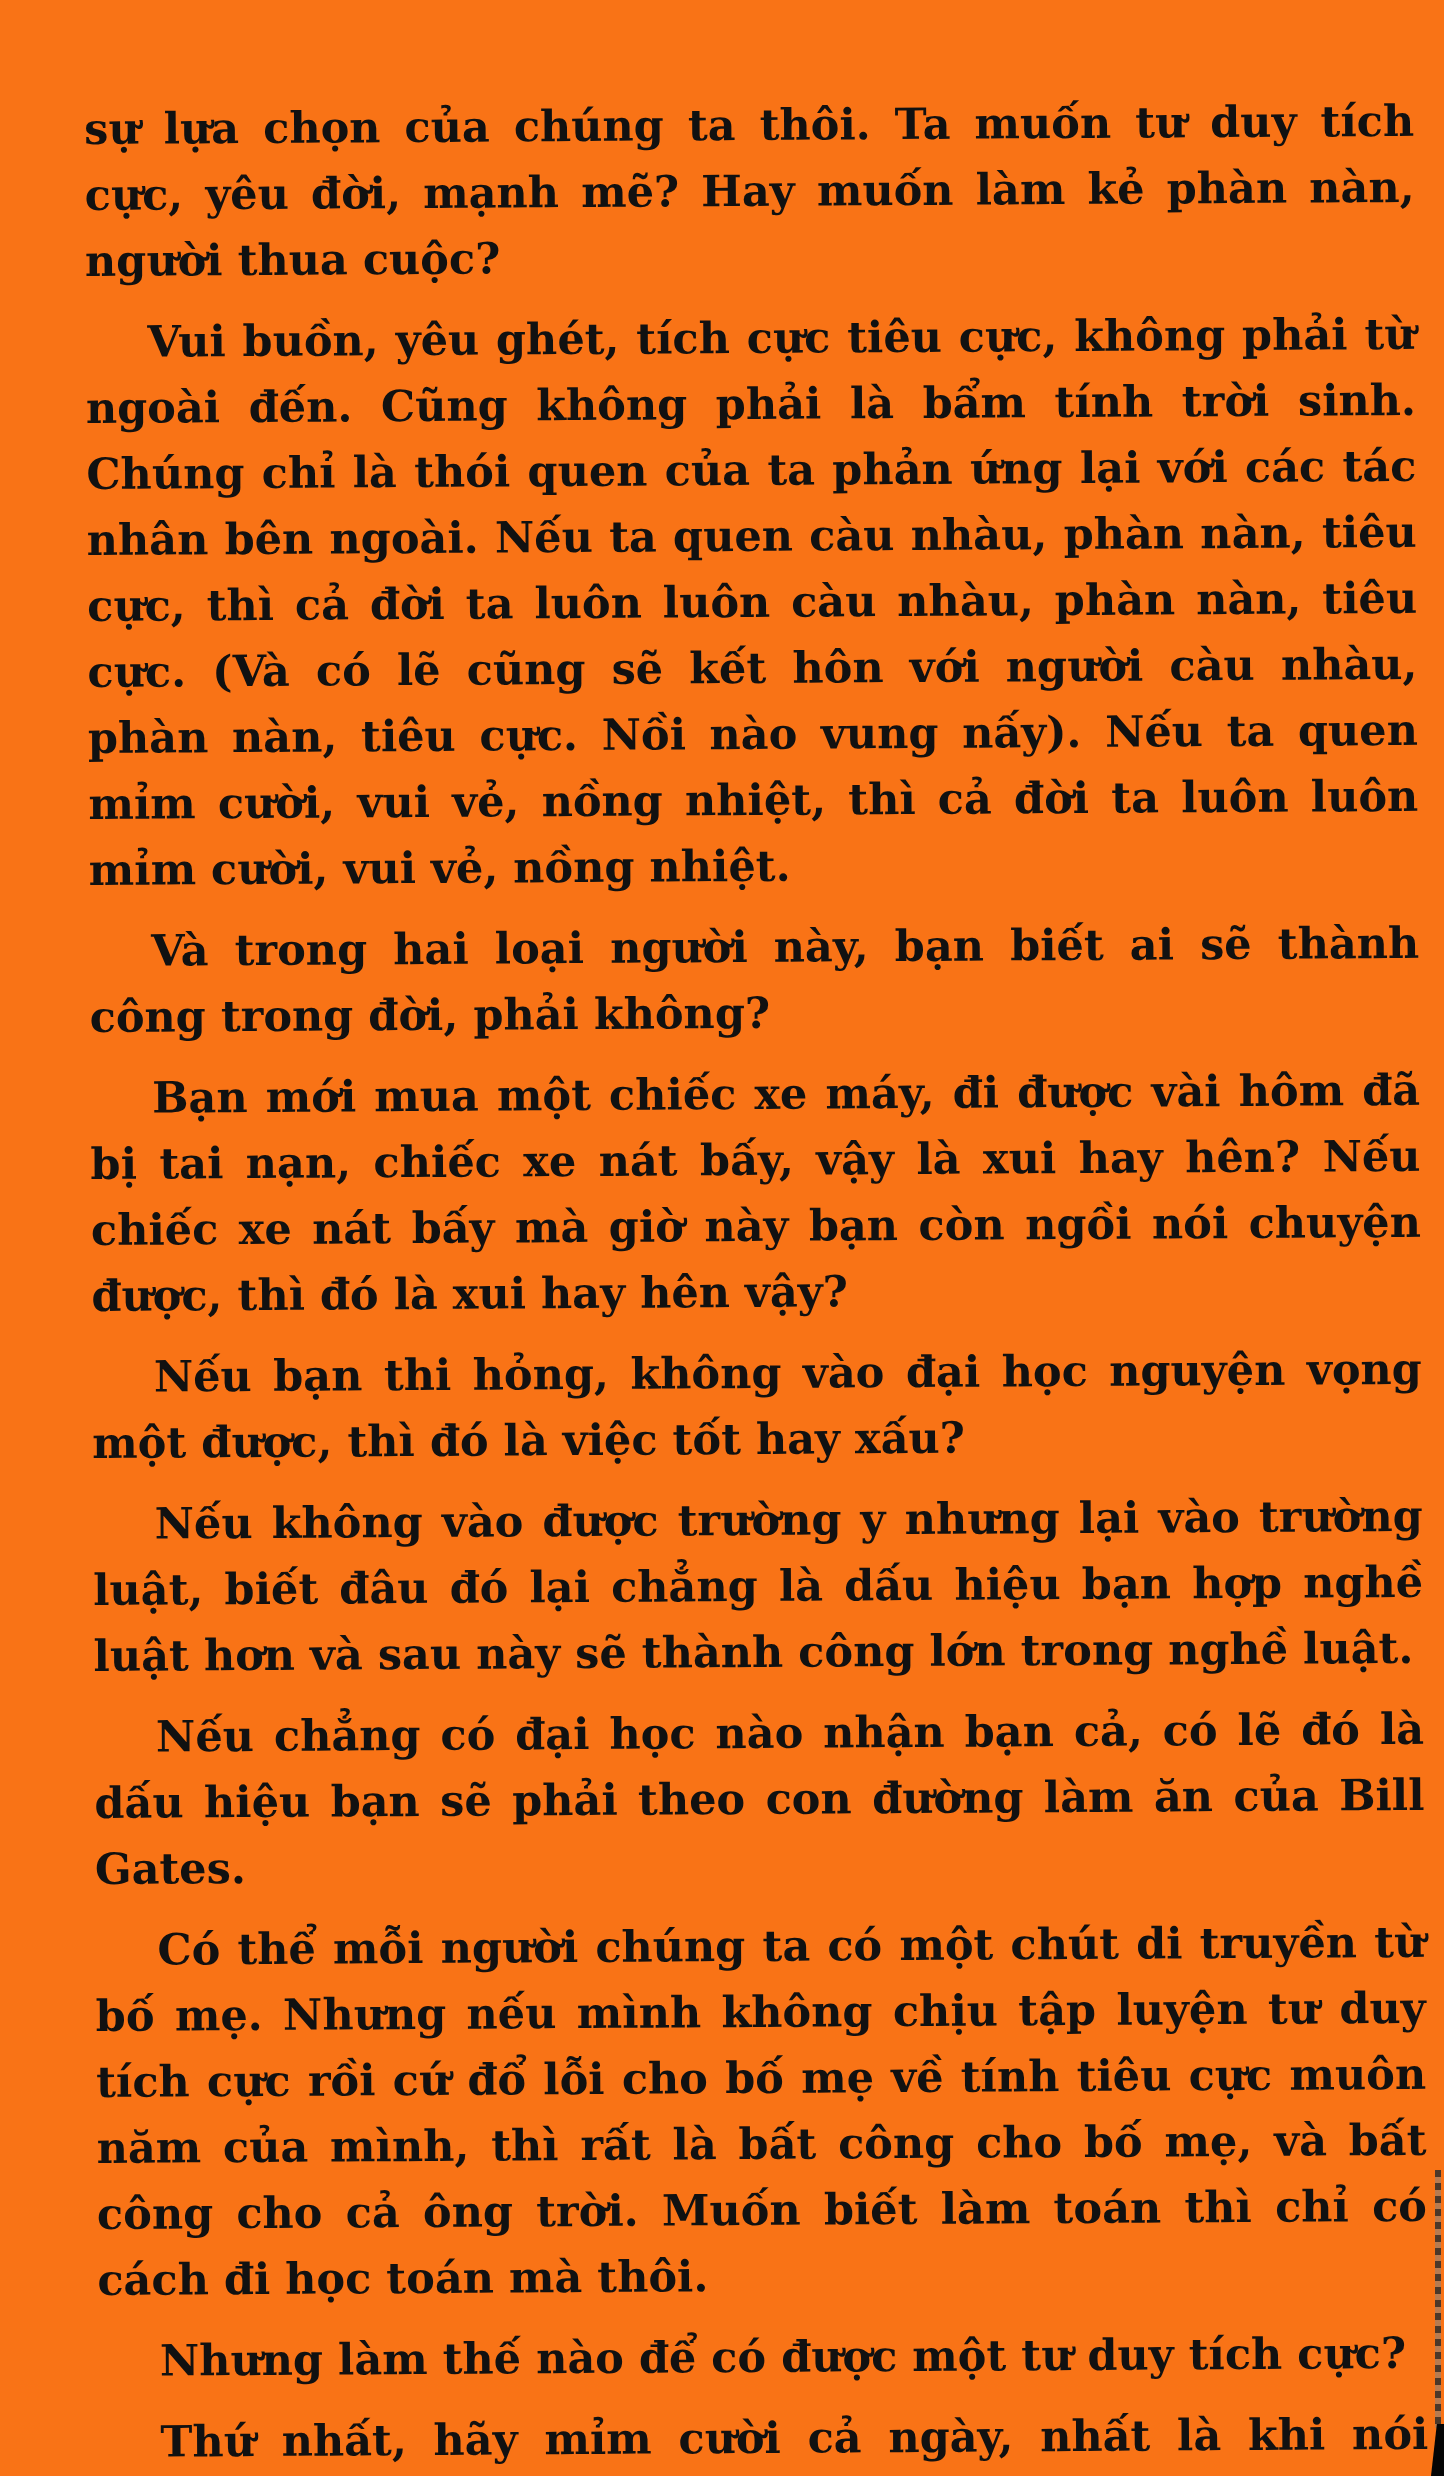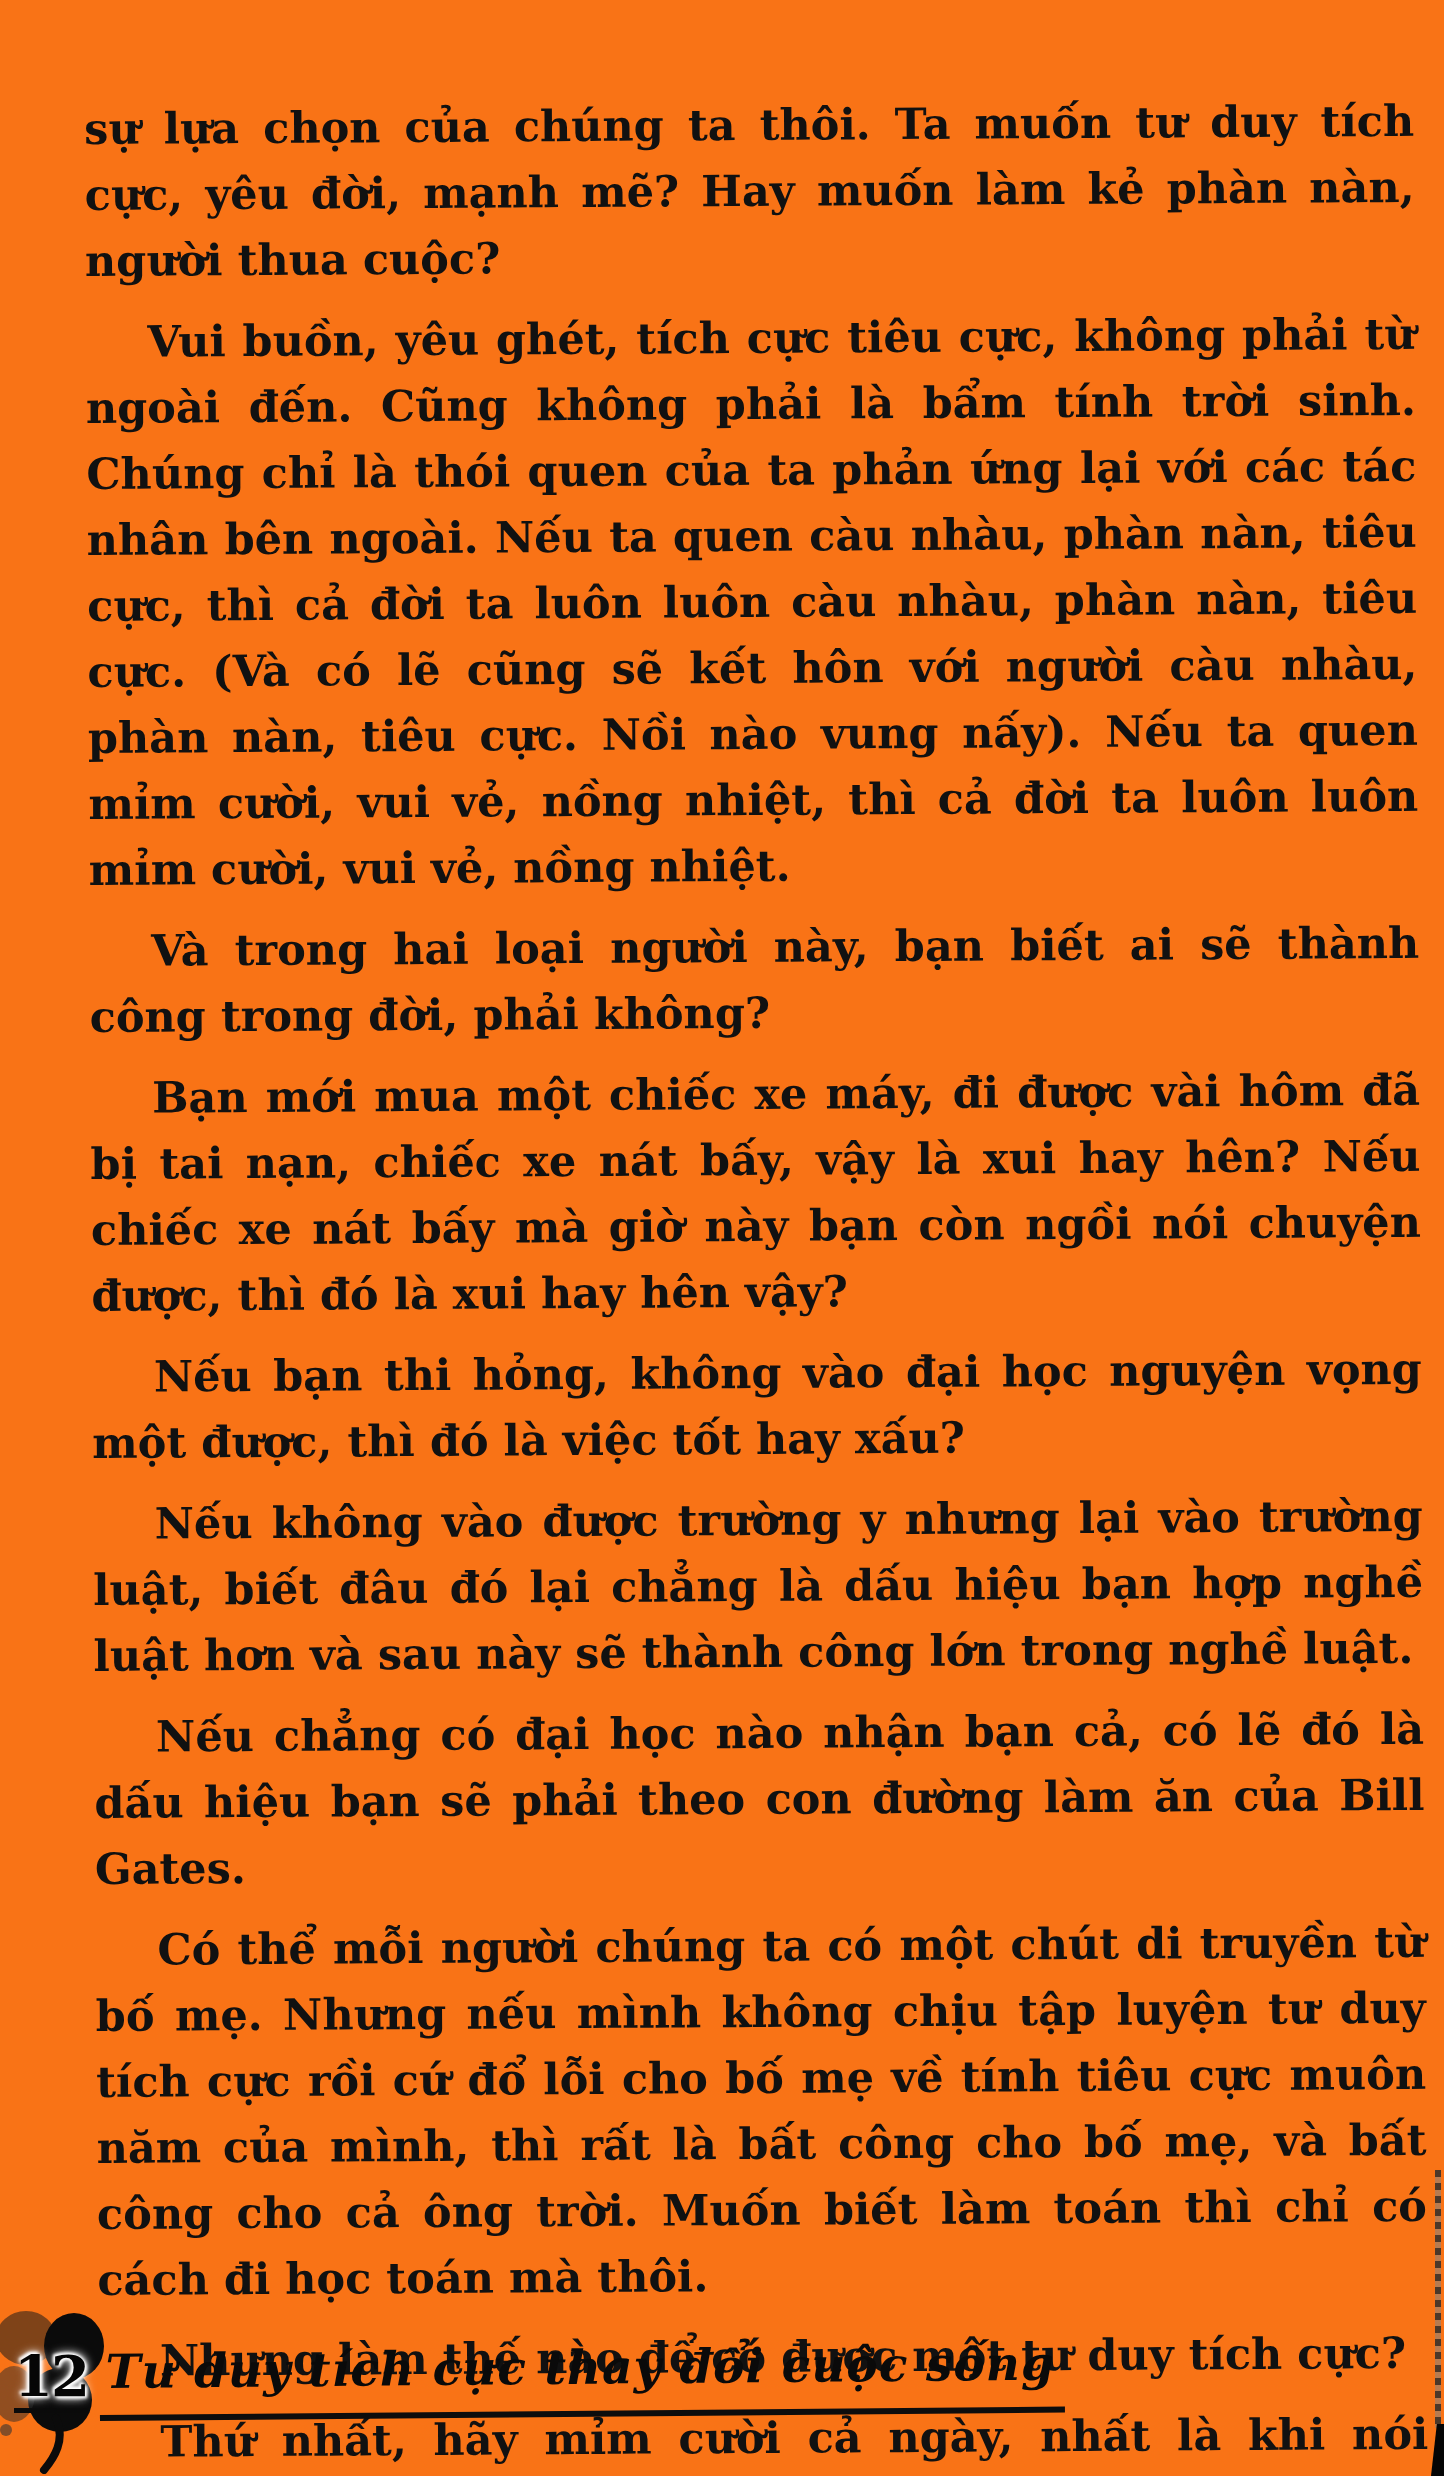--- a/index.html
+++ b/index.html
@@ -106,31 +106,17 @@
       <p class="indent">Và trong hai loại người này, bạn biết ai sẽ thành công trong đời, phải không?</p>
       <p class="indent">Bạn mới mua một chiếc xe máy, đi được vài hôm đã bị tai nạn, chiếc xe nát bấy, vậy là xui hay hên? Nếu chiếc xe nát bấy mà giờ này bạn còn ngồi nói chuyện được, thì đó là xui hay hên vậy?</p>
       <p class="indent">Nếu bạn thi hỏng, không vào đại học nguyện vọng một được, thì đó là việc tốt hay xấu?</p>
       <p class="indent">Nếu không vào được trường y nhưng lại vào trường luật, biết đâu đó lại chẳng là dấu hiệu bạn hợp nghề luật hơn và sau này sẽ thành công lớn trong nghề luật.</p>
       <p class="indent">Nếu chẳng có đại học nào nhận bạn cả, có lẽ đó là dấu hiệu bạn sẽ phải theo con đường làm ăn của Bill Gates.</p>
       <p class="indent">Có thể mỗi người chúng ta có một chút di truyền từ bố mẹ. Nhưng nếu mình không chịu tập luyện tư duy tích cực rồi cứ đổ lỗi cho bố mẹ về tính tiêu cực muôn năm của mình, thì rất là bất công cho bố mẹ, và bất công cho cả ông trời. Muốn biết làm toán thì chỉ có cách đi học toán mà thôi.</p>
       <p class="indent">Nhưng làm thế nào để có được một tư duy tích cực?</p>
       <p class="indent">Thứ nhất, hãy mỉm cười cả ngày, nhất là khi nói chuyện với ai đó.</p>
     </div>
 
-  <div class="footer">
-    <div class="clover">
-      <svg width="118" height="168" viewBox="0 0 118 168" xmlns="http://www.w3.org/2000/svg">
-        <ellipse cx="34" cy="32" rx="30" ry="27" fill="#1c1c1c" opacity="0.55"></ellipse>
-        <ellipse cx="82" cy="40" rx="30" ry="33" fill="#0b0b0b"></ellipse>
-        <ellipse cx="68" cy="94" rx="32" ry="32" fill="#0b0b0b"></ellipse>
-        <ellipse cx="22" cy="88" rx="21" ry="28" fill="#2a2a2a" opacity="0.5"></ellipse>
-        <path d="M64 112 C 74 134, 62 152, 52 164" stroke="#0b0b0b" stroke-width="8" fill="none" stroke-linecap="round"></path>
-        <circle cx="14" cy="124" r="6" fill="#333333" opacity="0.6"></circle>
-      </svg>
-    </div>
-    <div class="pagenum">12</div>
-    <div class="running-title">Tư duy tích cực thay đổi cuộc sống</div>
-  </div>
 
   <div class="edge-strip"></div>
   <div class="edge-wedge"></div>
 
 </div>
 
 </body></html>

